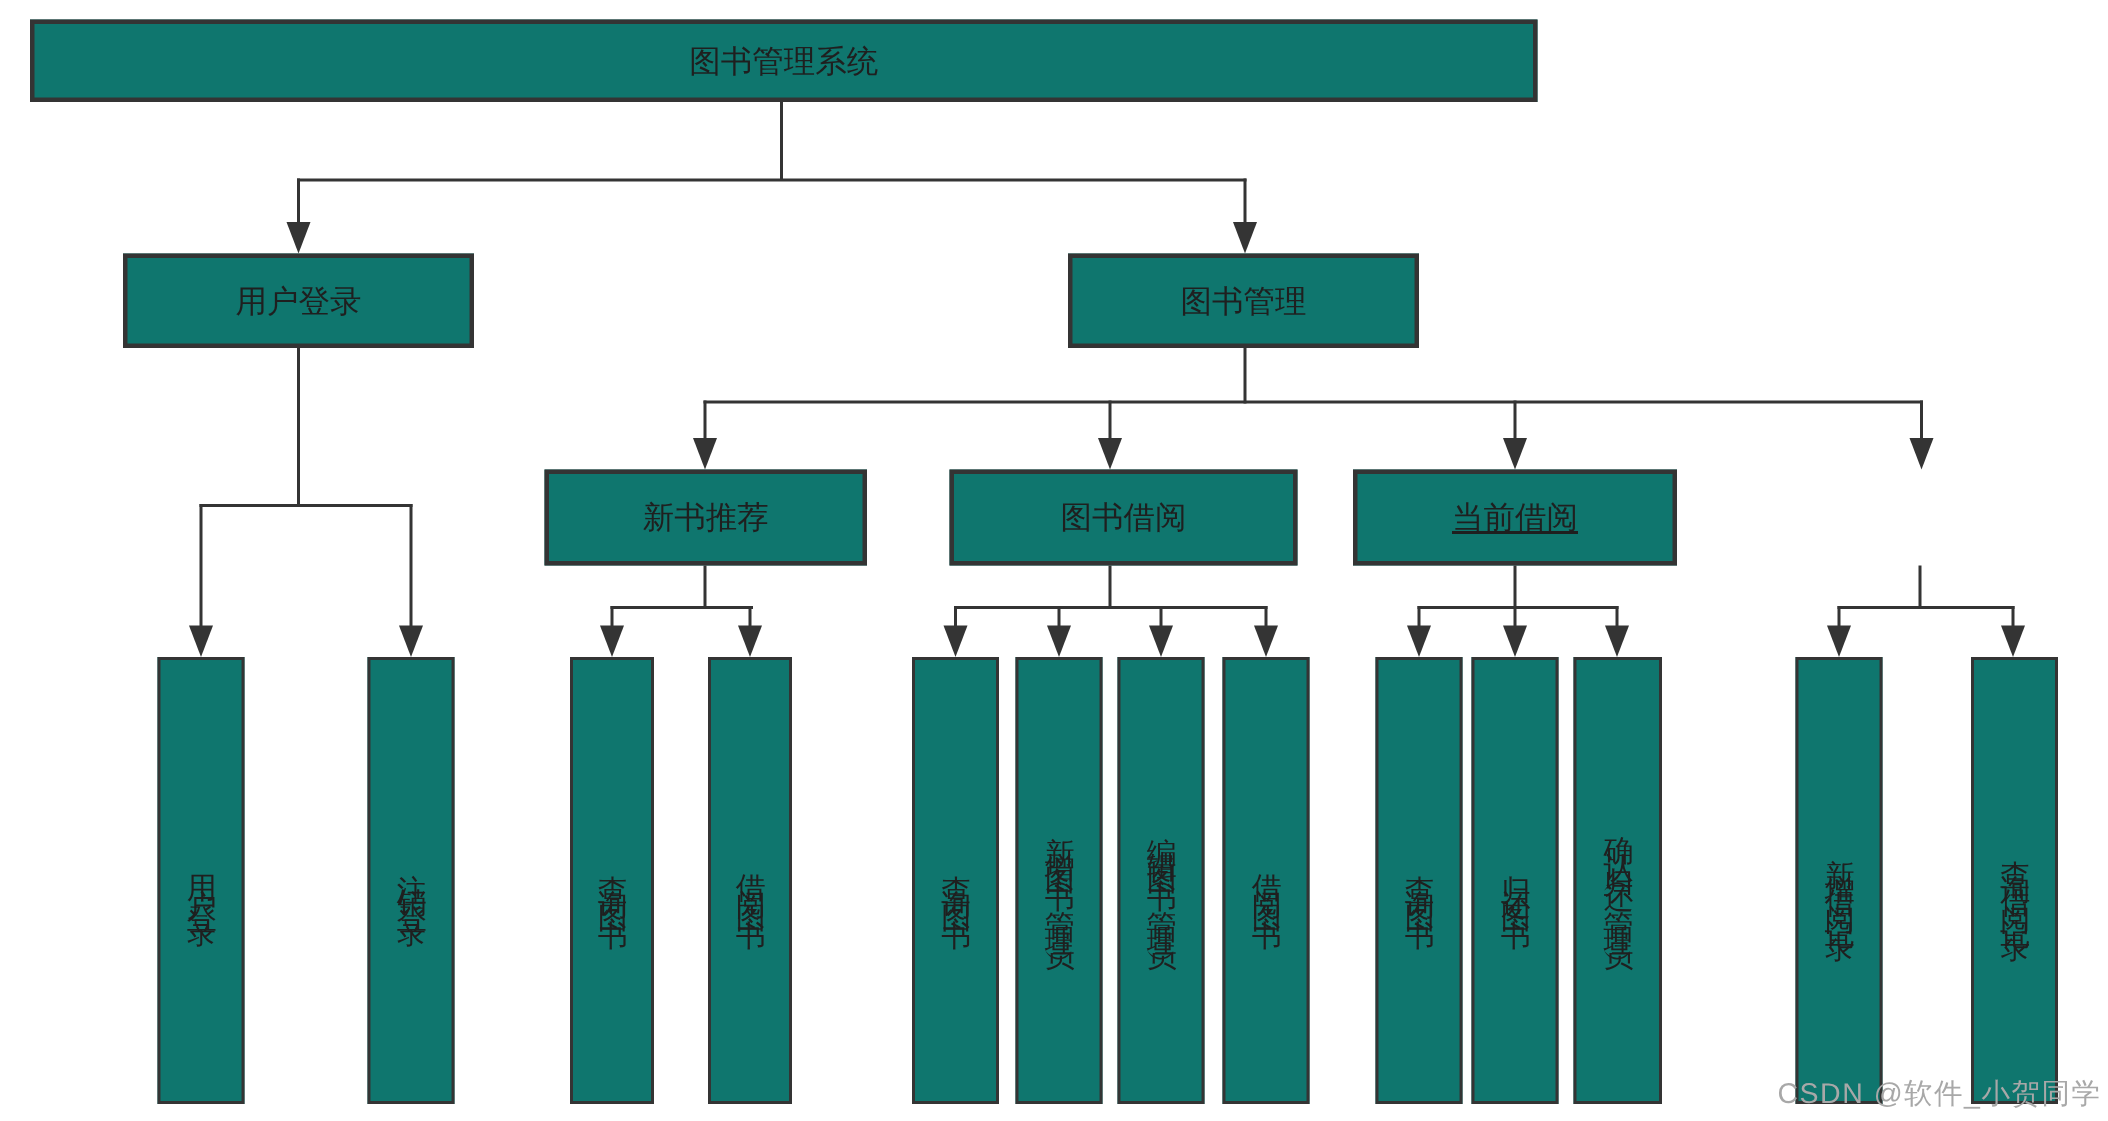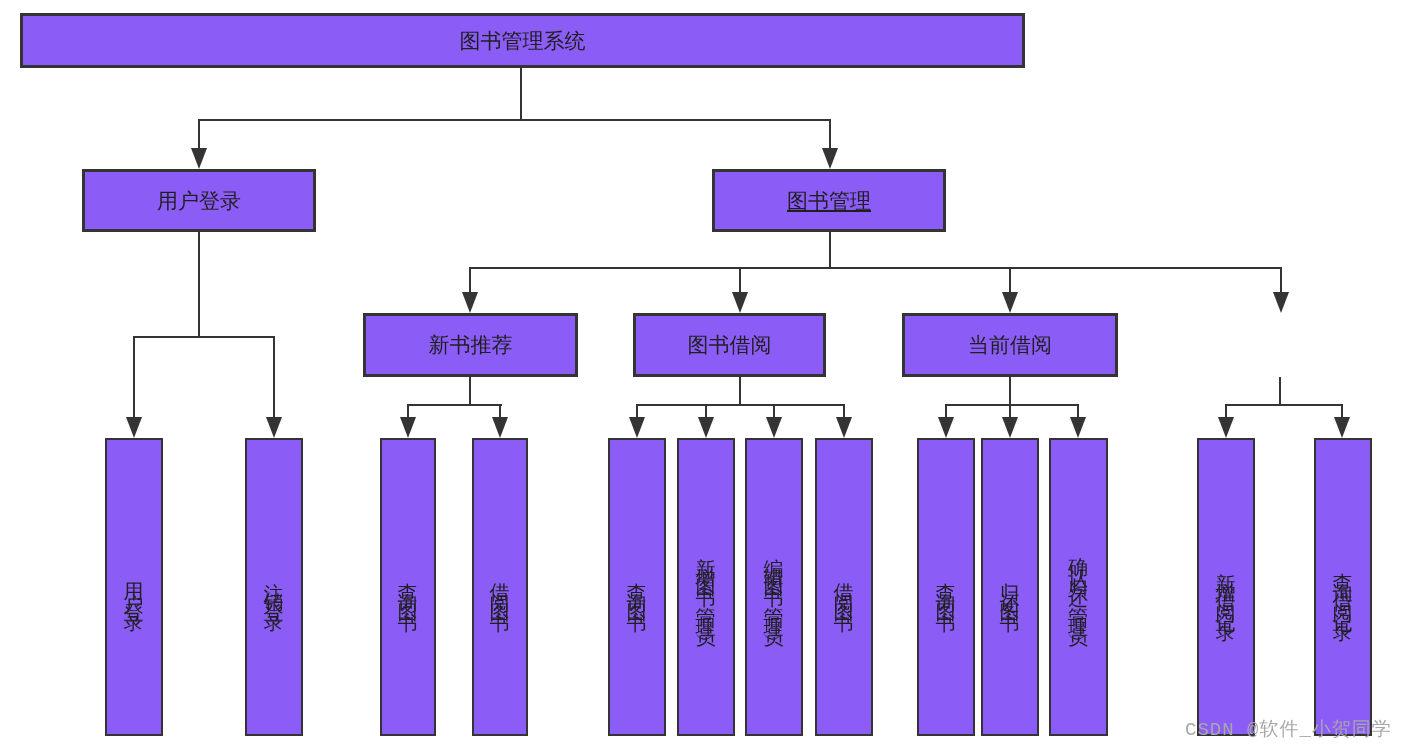--- a/index.html
+++ b/index.html
@@ -1,54 +1,54 @@
 <!DOCTYPE html>
 <html><head>
 <meta charset="utf-8">
 <style>
   html,body{margin:0;padding:0;background:#ffffff;}
   body{font-family:"Liberation Sans","DejaVu Sans",sans-serif;}
   .canvas{position:relative;width:1405px;height:747px;background:#ffffff;overflow:hidden;}
 
-  .node{position:absolute;box-sizing:border-box;border:3px solid #343434;background:#8b5cf6;
+  .node{position:absolute;box-sizing:border-box;border:3px solid #343434;background:#0f766e;
         display:flex;align-items:center;justify-content:center;
         font-size:21px;color:#1f1f1f;white-space:nowrap;text-align:right;}
   .leaf{border-width:2px;}
   .leaf .vtext{writing-mode:vertical-rl;text-orientation:mixed;
         font-size:20px;line-height:1.2;letter-spacing:10px;color:#1f1f1f;}
 
   .vline,.hline{position:absolute;background:#343434;}
   .vline{width:2px;}
   .hline{height:2px;}
   .arr{position:absolute;width:0;height:0;
        border-left:8px solid transparent;border-right:8px solid transparent;
        border-top:21px solid #343434;}
 
-  .watermark{position:absolute;left:1185px;top:716px;font-size:19px;color:#a8a8a8;letter-spacing:1px;font-family:Liberation Mono, monospace;}
+  .watermark{position:absolute;left:1185px;top:716px;font-size:19px;color:#a8a8a8;letter-spacing:1px;}
 </style>
 </head>
 <body>
 
 <div class="canvas">
 
   <div class="node" style="left:20px;top:13px;width:1005px;height:55px;">
     <span>图书管理系统</span>
   </div>
 
   <div class="vline" style="left:520px;top:68px;height:52px;"></div>
   <div class="hline" style="left:198px;top:119px;width:633px;"></div>
   <div class="vline" style="left:198px;top:119px;height:31px;"></div>
   <div class="arr" style="left:191px;top:148px;"></div>
   <div class="vline" style="left:829px;top:119px;height:31px;"></div>
   <div class="arr" style="left:822px;top:148px;"></div>
 
   <div class="node" style="left:82px;top:169px;width:234px;height:63px;">
     <span>用户登录</span>
   </div>
-  <div class="node" style="left:712px;top:169px;width:234px;height:63px;text-decoration:underline;">
+  <div class="node" style="left:712px;top:169px;width:234px;height:63px;">
     <span>图书管理</span>
   </div>
 
   <div class="vline" style="left:198px;top:232px;height:106px;"></div>
   <div class="hline" style="left:133px;top:336px;width:142px;"></div>
   <div class="vline" style="left:133px;top:336px;height:84px;"></div>
   <div class="arr" style="left:126px;top:417px;"></div>
   <div class="vline" style="left:273px;top:336px;height:84px;"></div>
   <div class="arr" style="left:266px;top:417px;"></div>
 
@@ -59,24 +59,24 @@
   <div class="vline" style="left:739px;top:267px;height:28px;"></div>
   <div class="arr" style="left:732px;top:292px;"></div>
   <div class="vline" style="left:1009px;top:267px;height:28px;"></div>
   <div class="arr" style="left:1002px;top:292px;"></div>
   <div class="vline" style="left:1280px;top:267px;height:28px;"></div>
   <div class="arr" style="left:1273px;top:292px;"></div>
 
   <div class="node" style="left:363px;top:313px;width:215px;height:64px;font-family:Liberation Mono, monospace;">
     <span>新书推荐</span>
   </div>
-  <div class="node" style="left:633px;top:313px;width:193px;height:64px;">
+  <div class="node" style="left:633px;top:313px;width:232px;height:64px;">
     <span>图书借阅</span>
   </div>
-  <div class="node" style="left:902px;top:313px;width:216px;height:64px;">
+  <div class="node" style="left:902px;top:313px;width:216px;height:64px;text-decoration:underline;">
     <span>当前借阅</span>
   </div>
 
   <div class="vline" style="left:469px;top:377px;height:28px;"></div>
   <div class="hline" style="left:407px;top:404px;width:95px;"></div>
   <div class="vline" style="left:407px;top:404px;height:15px;"></div>
   <div class="arr" style="left:400px;top:417px;"></div>
   <div class="vline" style="left:499px;top:404px;height:15px;"></div>
   <div class="arr" style="left:492px;top:417px;"></div>
 

